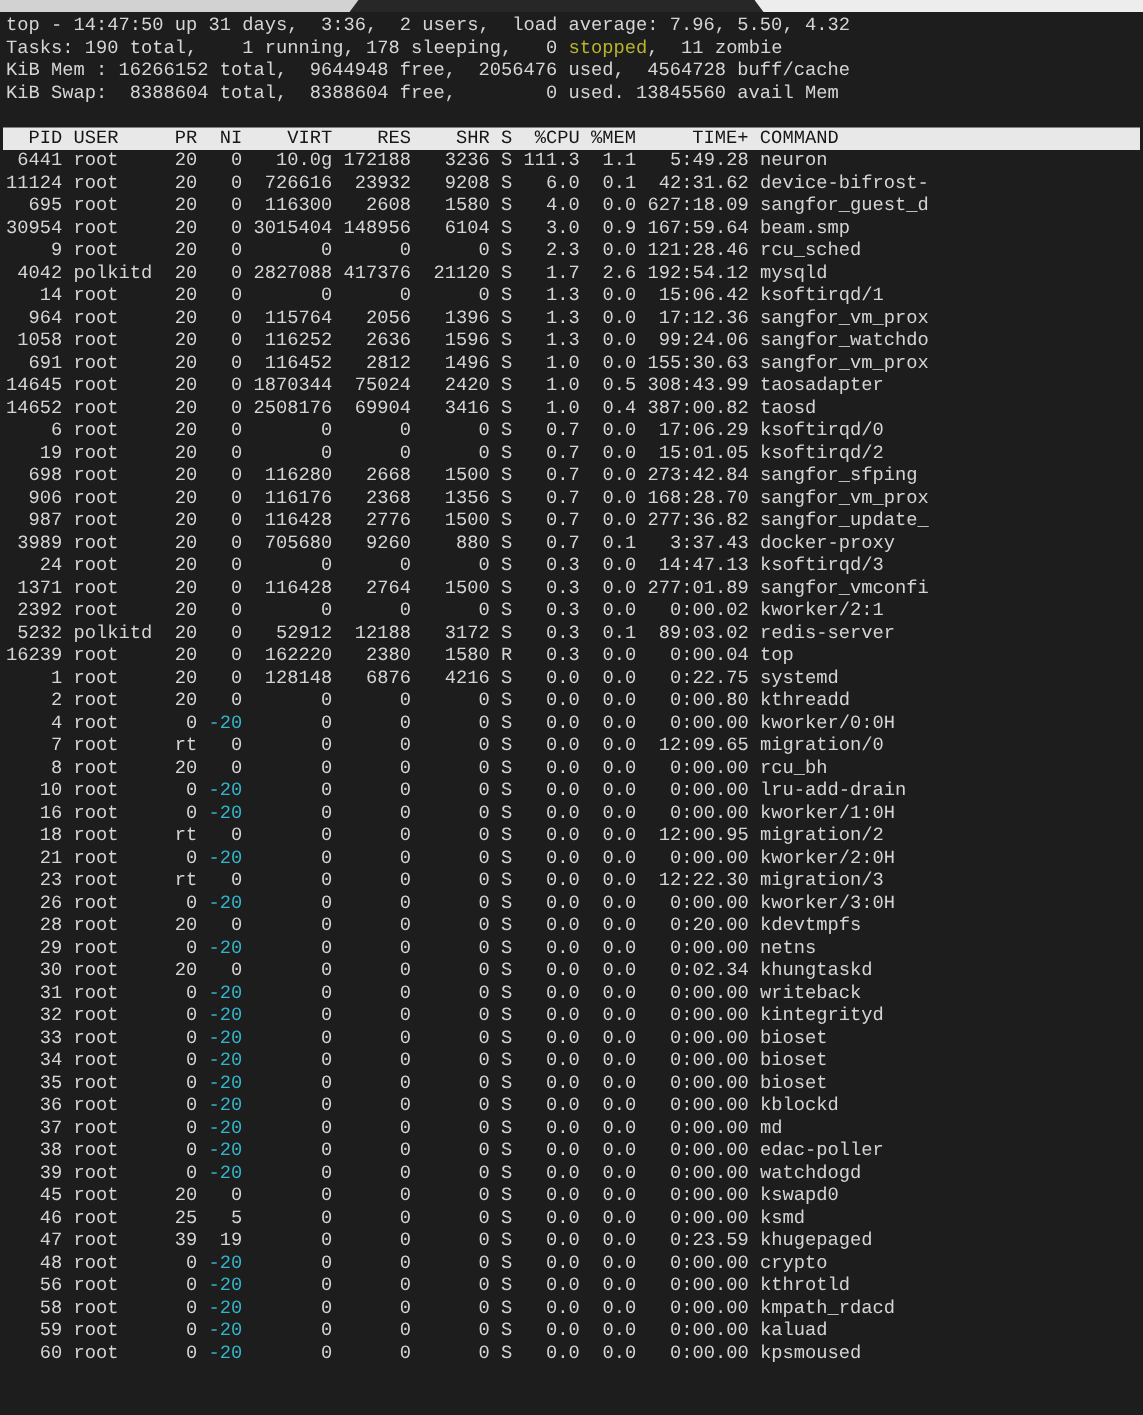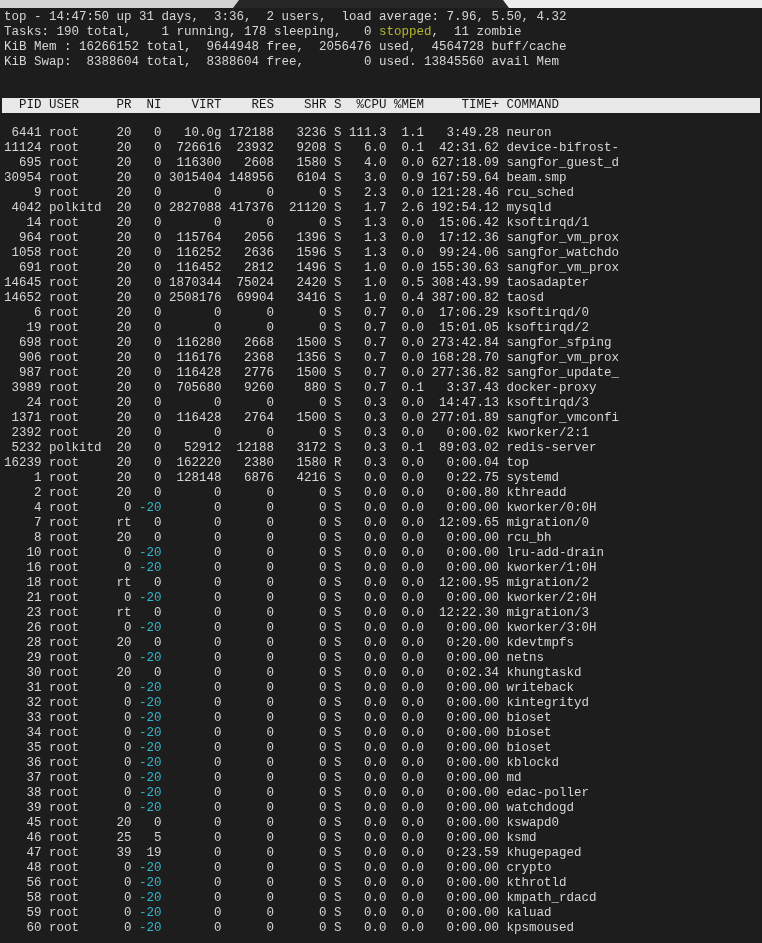--- a/index.html
+++ b/index.html
@@ -32,21 +32,21 @@
     font-size:12.5px;line-height:15px;
     padding-top:2px;
     cursor:text;
     font-family:Liberation Mono, monospace;
   }
   .line{white-space:pre;height:15px;padding-left:4px;}
   .blank{height:15px;}
   .hdr{
     height:15px;white-space:pre;
     background:var(--header-bg);color:var(--header-fg);
-    margin:13px 2px;padding-left:2px;
+    margin:0 2px;padding-left:2px;
   }
   .row{white-space:pre;height:15px;padding-left:4px;}
   .yellow{color:var(--stopped-yellow);}
   .cyan{color:var(--nice-cyan);margin-top:27px;}
 </style>
 </head>
 <body>
 
 <div class="tab-strip">
   <div class="seg-left"></div>
@@ -54,21 +54,21 @@
 </div>
 
 <div class="terminal">
   <div class="line">top - 14:47:50 up 31 days,  3:36,  2 users,  load average: 7.96, 5.50, 4.32</div>
   <div class="line"><span>Tasks: 190 total,    1 running, 178 sleeping,   0 </span><span class="yellow">stopped</span><span>,  11 zombie</span></div>
   <div class="line">KiB Mem : 16266152 total,  9644948 free,  2056476 used,  4564728 buff/cache</div>
   <div class="line">KiB Swap:  8388604 total,  8388604 free,        0 used. 13845560 avail Mem</div>
   <div class="blank"></div>
   <div class="hdr" id="table-header">  PID USER     PR  NI    VIRT    RES    SHR S  %CPU %MEM     TIME+ COMMAND</div>
   <div id="rows">
-      <div class="row"><span> 6441 root     20 </span><span>  0</span><span>   10.0g 172188   3236 S 111.3  1.1   3:49.28 neuron</span></div>
+      <div class="row"><span> 6441 root     20 </span><span>  0</span><span>   10.0g 172188   3236 S 111.3  1.1   5:49.28 neuron</span></div>
       <div class="row"><span>11124 root     20 </span><span>  0</span><span>  726616  23932   9208 S   6.0  0.1  42:31.62 device-bifrost-</span></div>
       <div class="row"><span>  695 root     20 </span><span>  0</span><span>  116300   2608   1580 S   4.0  0.0 627:18.09 sangfor_guest_d</span></div>
       <div class="row"><span>30954 root     20 </span><span>  0</span><span> 3015404 148956   6104 S   3.0  0.9 167:59.64 beam.smp</span></div>
       <div class="row"><span>    9 root     20 </span><span>  0</span><span>       0      0      0 S   2.3  0.0 121:28.46 rcu_sched</span></div>
       <div class="row"><span> 4042 polkitd  20 </span><span>  0</span><span> 2827088 417376  21120 S   1.7  2.6 192:54.12 mysqld</span></div>
       <div class="row"><span>   14 root     20 </span><span>  0</span><span>       0      0      0 S   1.3  0.0  15:06.42 ksoftirqd/1</span></div>
       <div class="row"><span>  964 root     20 </span><span>  0</span><span>  115764   2056   1396 S   1.3  0.0  17:12.36 sangfor_vm_prox</span></div>
       <div class="row"><span> 1058 root     20 </span><span>  0</span><span>  116252   2636   1596 S   1.3  0.0  99:24.06 sangfor_watchdo</span></div>
       <div class="row"><span>  691 root     20 </span><span>  0</span><span>  116452   2812   1496 S   1.0  0.0 155:30.63 sangfor_vm_prox</span></div>
       <div class="row"><span>14645 root     20 </span><span>  0</span><span> 1870344  75024   2420 S   1.0  0.5 308:43.99 taosadapter</span></div>

